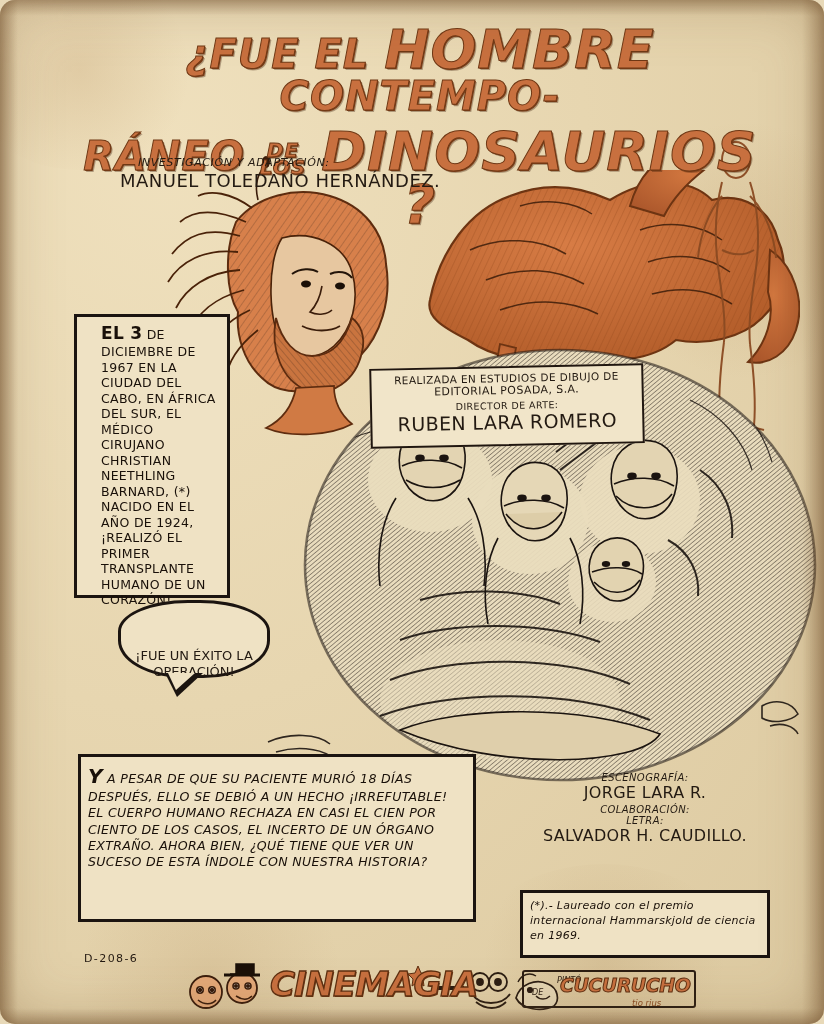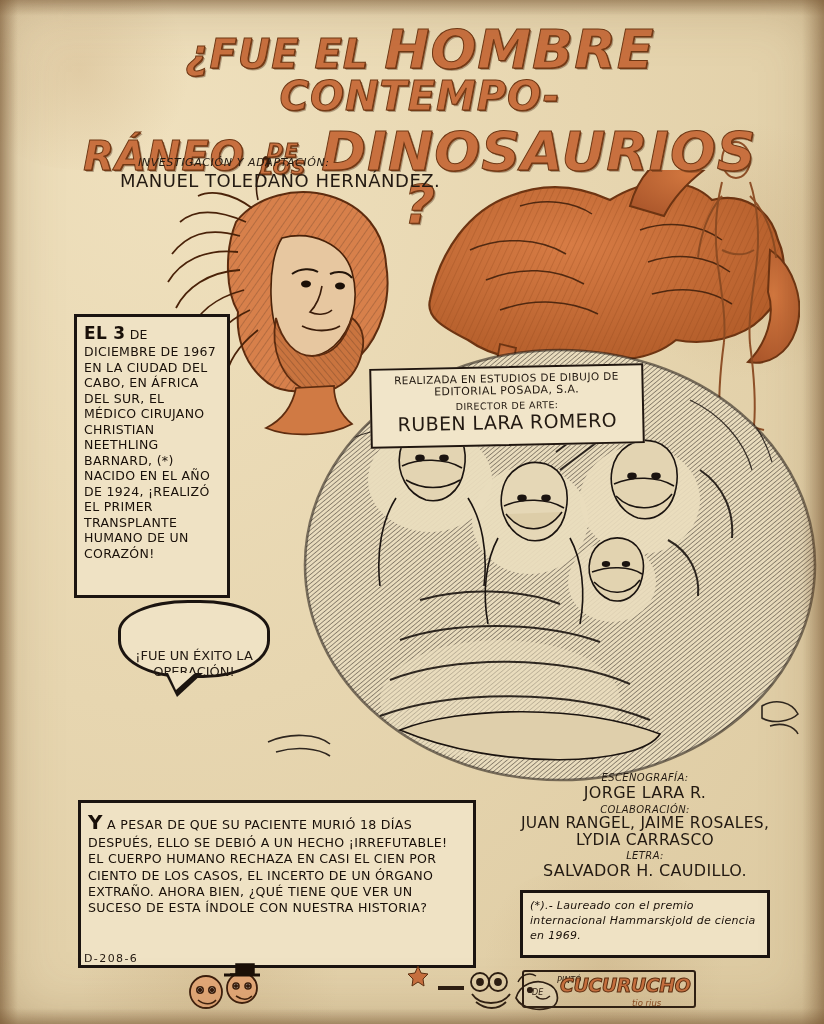--- a/index.html
+++ b/index.html
@@ -6,20 +6,21 @@
   body{
     width:824px;height:1024px;overflow:hidden;
     background:#e8d9b8;
     font-family:"DejaVu Sans",sans-serif;
   }
   .page{
     position:relative;width:824px;height:1024px;
     background:
       radial-gradient(ellipse at 20% 15%, #efe0bd 0%, #e7d6b0 45%, #dcc9a0 100%);
     overflow:hidden;
+    border-radius:15px;
   }
   
   .stain{position:absolute;border-radius:50%;pointer-events:none;}
   .s1{left:-40px;top:-30px;width:240px;height:200px;background:radial-gradient(circle,rgba(180,140,90,.22),rgba(180,140,90,0) 70%);}
   .s2{right:-50px;top:120px;width:260px;height:260px;background:radial-gradient(circle,rgba(170,130,80,.18),rgba(170,130,80,0) 70%);}
   .s3{left:60px;bottom:-60px;width:300px;height:220px;background:radial-gradient(circle,rgba(170,130,80,.16),rgba(170,130,80,0) 70%);}
   .s4{right:80px;bottom:-40px;width:280px;height:200px;background:radial-gradient(circle,rgba(160,120,70,.16),rgba(160,120,70,0) 70%);}
   .edge{
     position:absolute;inset:0;pointer-events:none;
     box-shadow:inset 0 0 60px rgba(120,85,45,.35), inset 0 0 14px rgba(90,60,30,.25);
@@ -71,24 +72,24 @@
 
   
   .box{
     position:absolute;background:#efe2c4;border:3px solid #1b1410;
   }
   .box .txt{
     padding:6px 7px;color:#191009;font-size:13px;line-height:1.18;
     letter-spacing:.3px;
   }
   #narr1{left:74px;top:314px;width:150px;height:278px;}
-  #narr1 .txt{font-size:12.5px;line-height:1.24;}
+  #narr1 .txt{font-size:12.5px;line-height:1.24;margin-left:17px;}
   #narr1 .lead{font-size:17px;font-weight:bold;}
 
-  #bottomBox{left:78px;top:800px;width:392px;height:162px;}
+  #bottomBox{left:78px;top:754px;width:392px;height:162px;font-style:italic;}
   #bottomBox .txt{font-size:12.6px;line-height:1.3;}
   #bottomBox .lead{font-size:20px;font-weight:bold;}
 
   #noteBox{left:520px;top:890px;width:244px;height:62px;}
   #noteBox .txt{font-size:11px;line-height:1.35;font-style:italic;}
 
   
   #studio{
     position:absolute;left:370px;top:366px;width:270px;height:76px;
     background:#f1e5c9;border:2px solid #20160f;
@@ -403,21 +404,20 @@
     <div class="txt hand">
       <span class="lead">Y</span>
       <span>A PESAR DE QUE SU PACIENTE MURIÓ 18 DÍAS DESPUÉS, ELLO SE DEBIÓ A UN HECHO ¡IRREFUTABLE! EL CUERPO HUMANO RECHAZA EN CASI EL CIEN POR CIENTO DE LOS CASOS, EL INCERTO DE UN ÓRGANO EXTRAÑO. AHORA BIEN, ¿QUÉ TIENE QUE VER UN SUCESO DE ESTA ÍNDOLE CON NUESTRA HISTORIA?</span>
     </div>
   </div>
 
   <div class="rcred hand">
     <div class="lbl">ESCENOGRAFÍA:</div>
     <div class="nm">JORGE LARA R.</div>
     <div class="lbl">COLABORACIÓN:</div>
-    <div class="nm2">JUAN RANGEL, JAIME ROSALES, LYDIA CARRASCO</div>
     <div class="lbl">LETRA:</div>
     <div class="nm">SALVADOR H. CAUDILLO.</div>
   </div>
 
   <div class="box" id="noteBox">
     <div class="txt hand">(*).- Laureado con el premio internacional Hammarskjold de ciencia en 1969.</div>
   </div>
 
   <div class="hand code">D-208-6</div>
 
@@ -460,20 +460,21 @@
       </g>
       <g stroke="#2b1d12" stroke-width="1.4" fill="none">
         <circle cx="350" cy="32" r="2.4" fill="#2b1d12"></circle>
         <path d="M356 38 C360 42 366 42 370 38"></path>
         <path d="M338 24 C342 16 350 14 356 18"></path>
       </g>
 
       <path d="M258 30 h26" stroke="#2b1d12" stroke-width="4"></path>
     </svg>
 
+    <div class="cinemagia">CINEMAGIA</div>
     <div class="logobox"></div>
     <div class="pinto hand">PINTÓ</div>
     <div class="de hand">DE</div>
     <div class="cucurucho">CUCURUCHO</div>
     <div class="tio hand">tio rius</div>
   </div>
 
   <div class="leftband"></div>
   <div class="rightband"></div>
   <div class="topband"></div>

